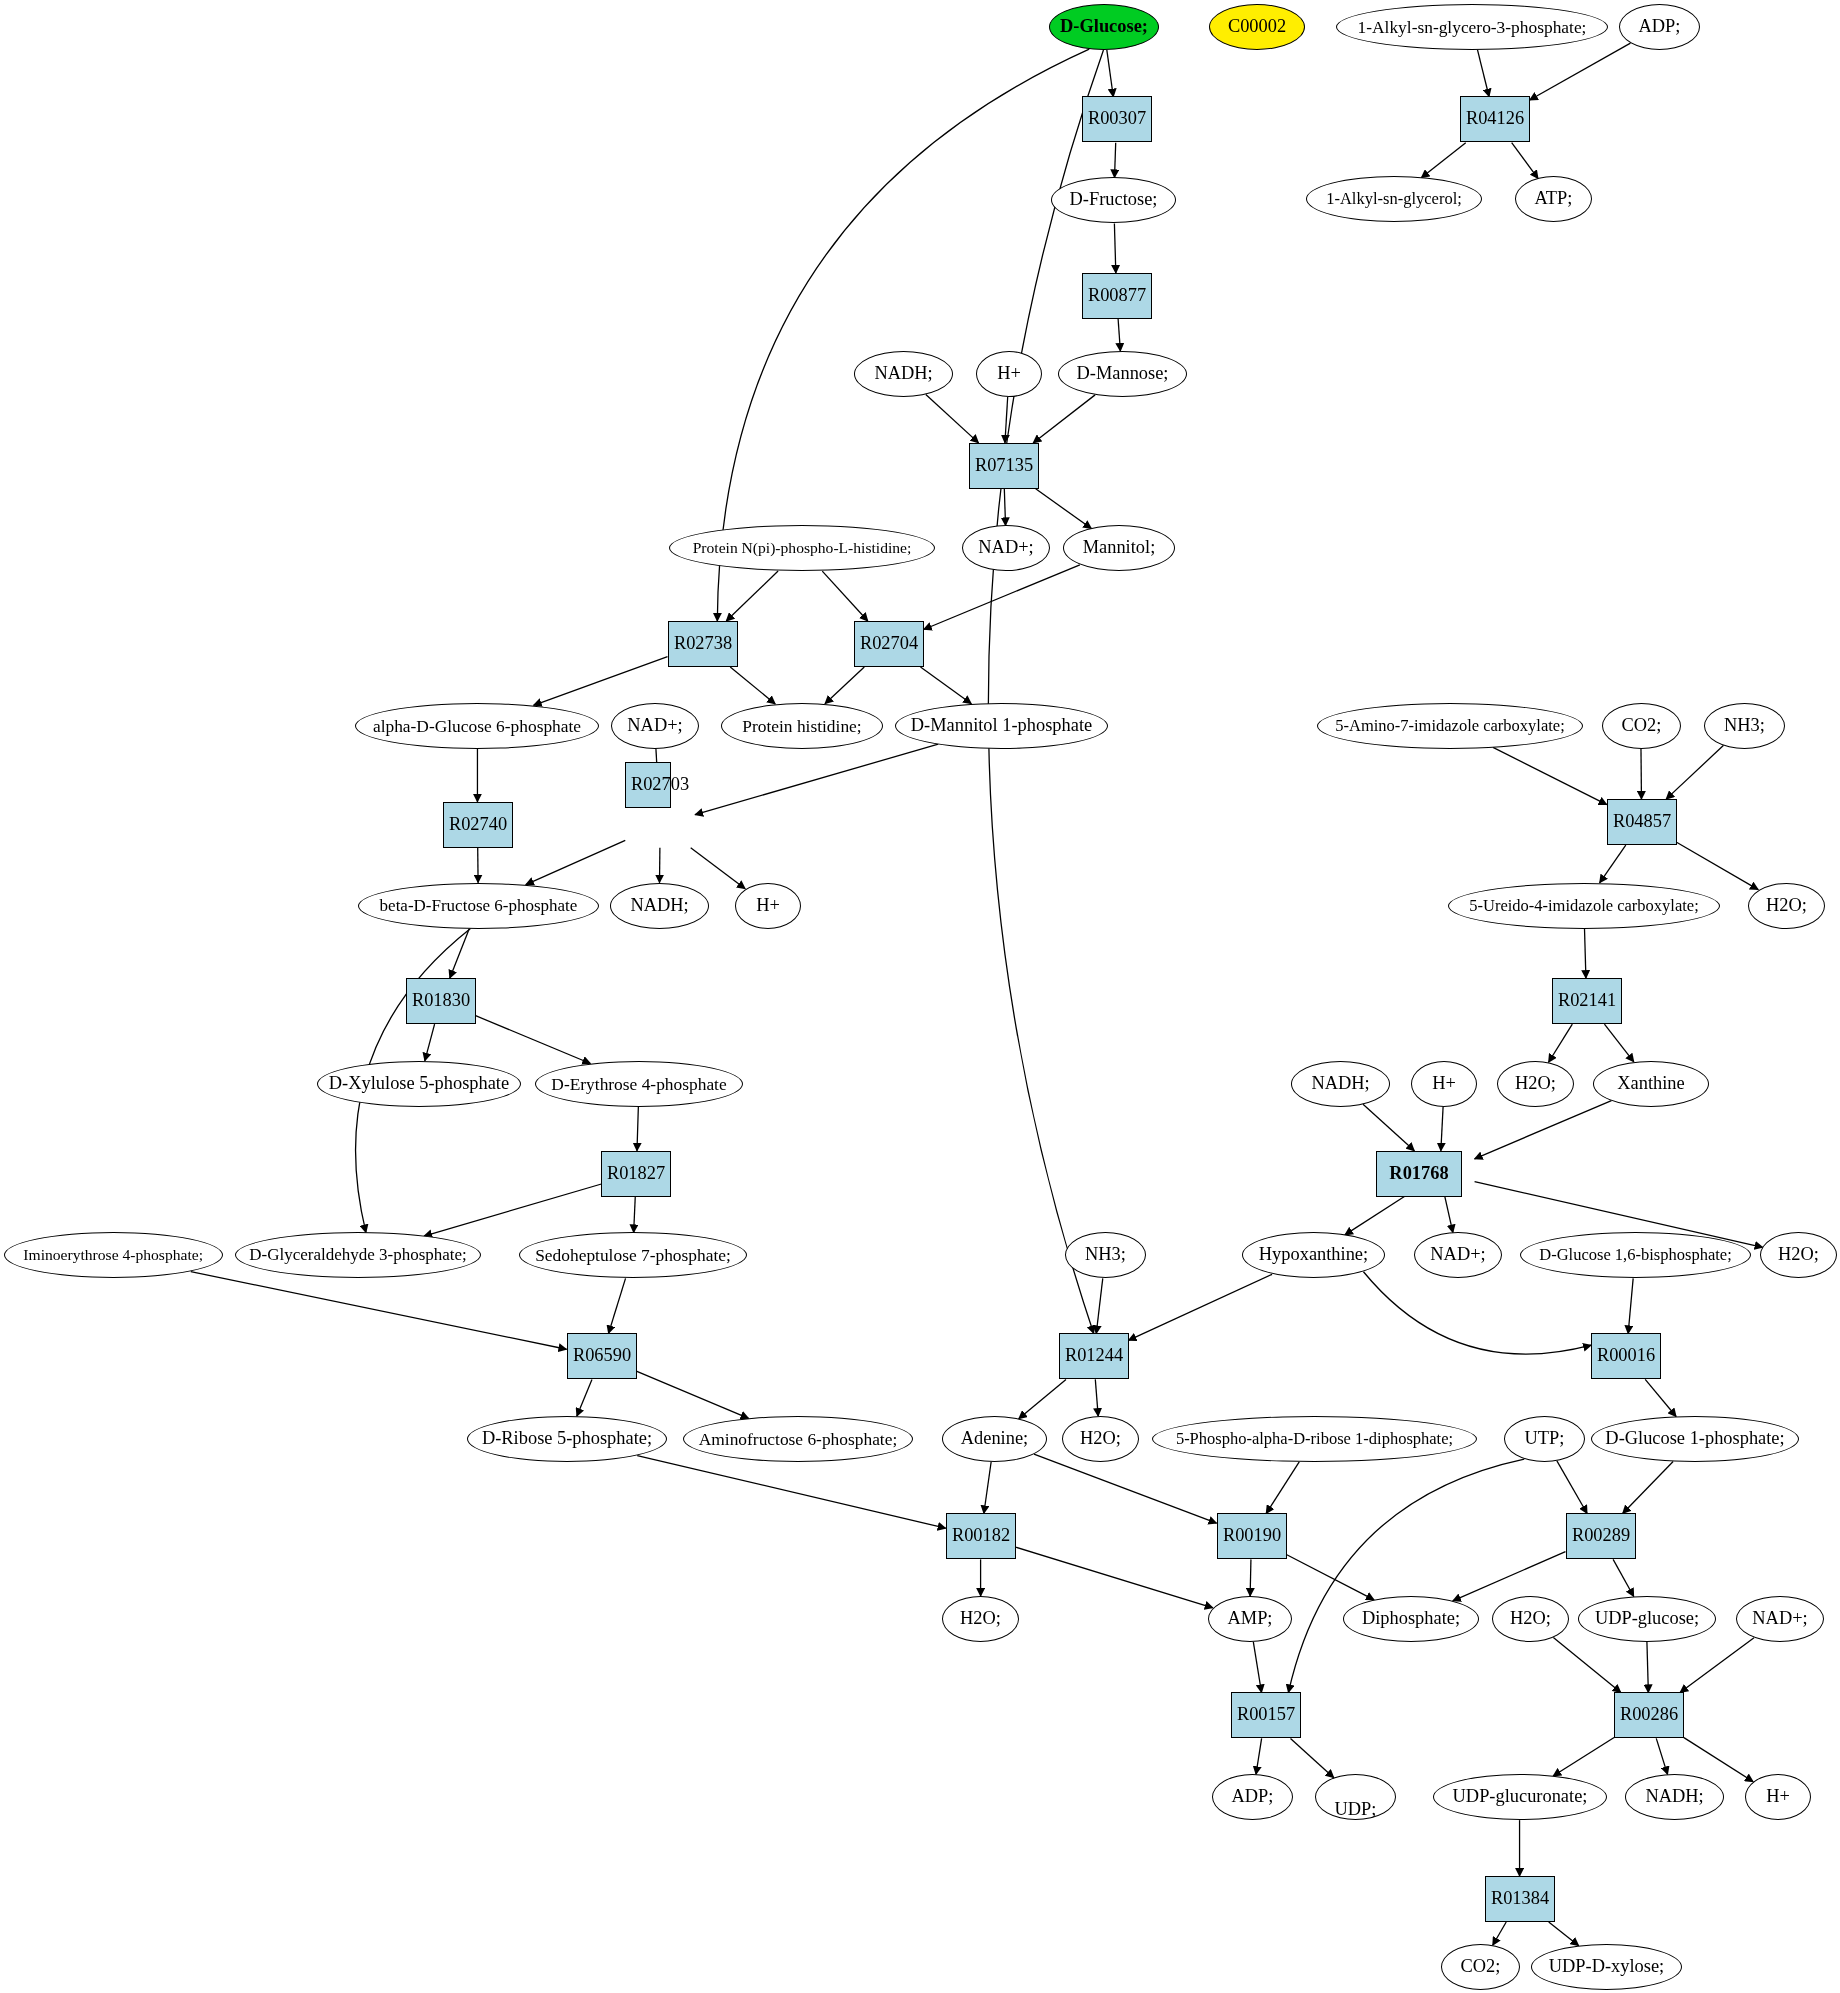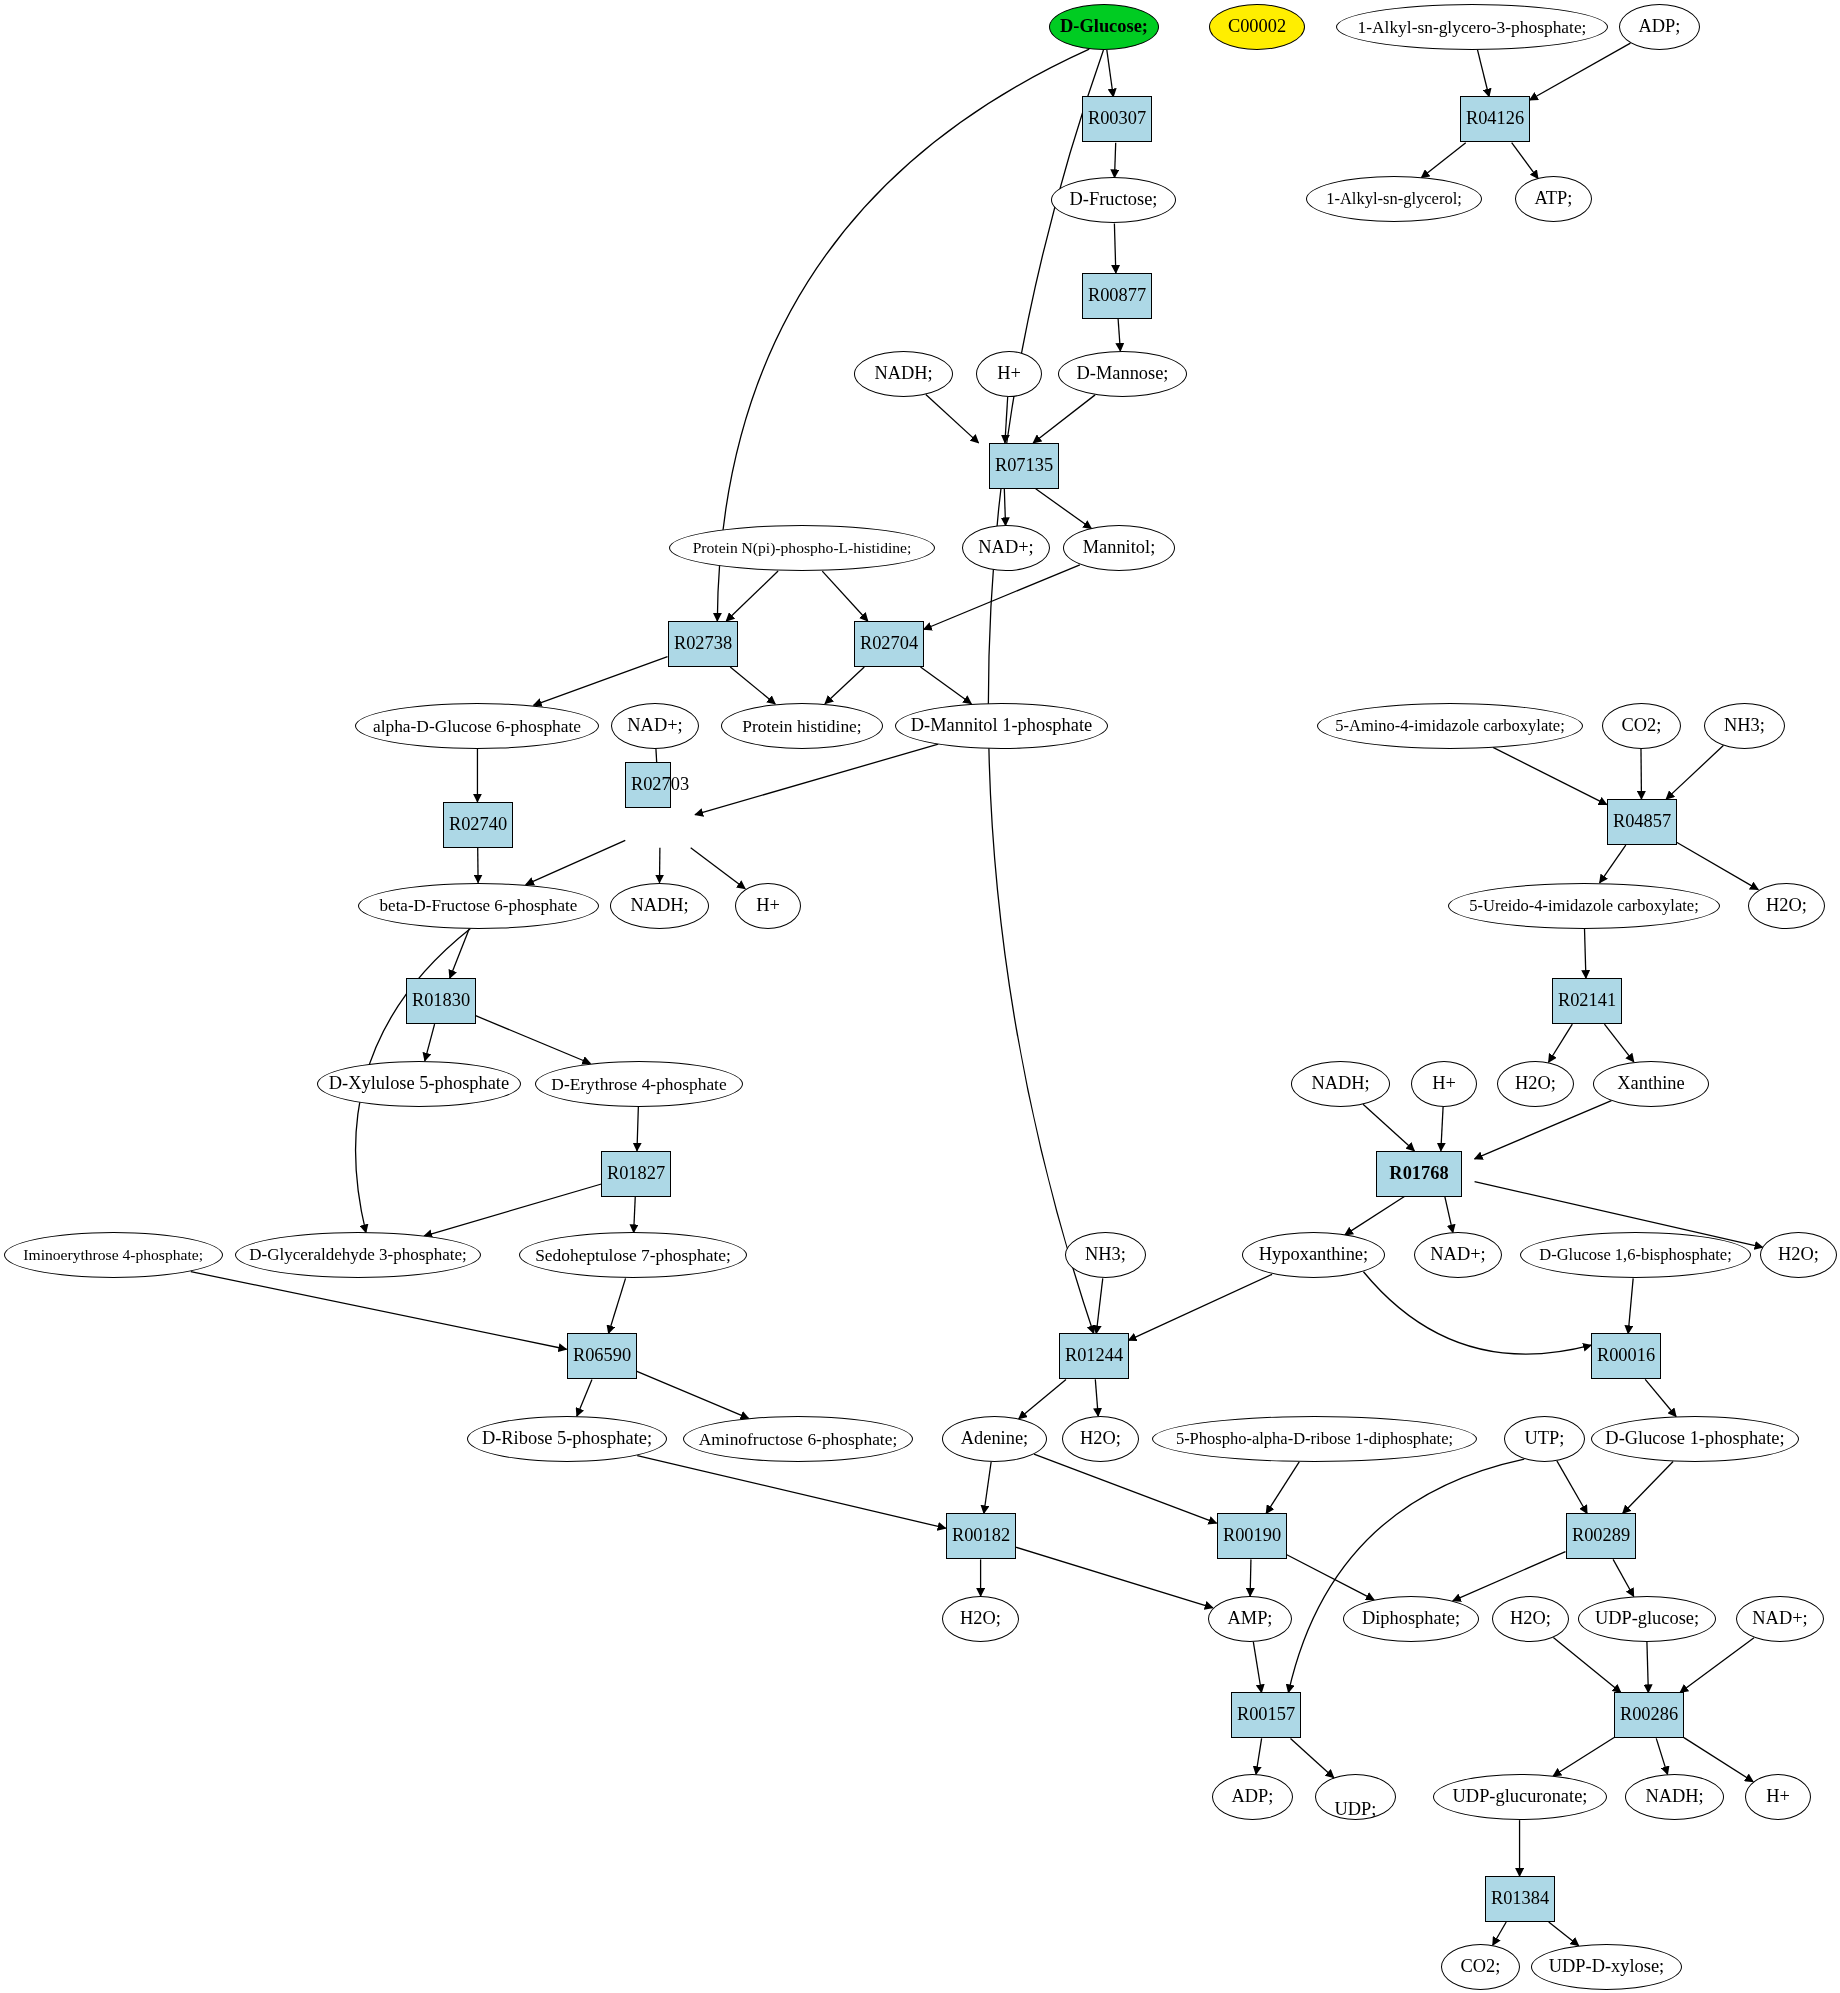--- a/index.html
+++ b/index.html
@@ -187,21 +187,21 @@
       </div>
       <div class="node compound" style="left: 854px; top: 351px; width: 99px; height: 46px;">
         <span>NADH;</span>
       </div>
       <div class="node compound" style="left: 976px; top: 351px; width: 66px; height: 46px;">
         <span>H+</span>
       </div>
       <div class="node compound" style="left: 1058px; top: 351px; width: 129px; height: 46px;">
         <span>D-Mannose;</span>
       </div>
-      <div class="node reaction" style="left: 969px; top: 443px; width: 70px; height: 46px; margin-left: 20px;">
+      <div class="node reaction" style="left: 969px; top: 443px; width: 70px; height: 46px;">
         <span>R07135</span>
       </div>
       <div class="node compound" style="left: 669px; top: 525px; width: 266px; height: 46px;">
         <span style="font-size: 15.6px;">Protein N(pi)-phospho-L-histidine;</span>
       </div>
       <div class="node compound" style="left: 962px; top: 525px; width: 88px; height: 46px;">
         <span>NAD+;</span>
       </div>
       <div class="node compound" style="left: 1063px; top: 525px; width: 112px; height: 46px;">
         <span>Mannitol;</span>
@@ -356,21 +356,21 @@
       <div class="node reaction" style="left: 1485px; top: 1876px; width: 70px; height: 46px;">
         <span>R01384</span>
       </div>
       <div class="node compound" style="left: 1441px; top: 1944px; width: 79px; height: 46px;">
         <span>CO2;</span>
       </div>
       <div class="node compound" style="left: 1531px; top: 1944px; width: 151px; height: 46px;">
         <span>UDP-D-xylose;</span>
       </div>
       <div class="node compound" style="left: 1317px; top: 703px; width: 266px; height: 46px;">
-        <span style="font-size: 16.5px;">5-Amino-4-imidazole carboxylate;</span>
+        <span style="font-size: 16.5px;">5-Amino-7-imidazole carboxylate;</span>
       </div>
       <div class="node compound" style="left: 1602px; top: 703px; width: 79px; height: 46px;">
         <span>CO2;</span>
       </div>
       <div class="node compound" style="left: 1704px; top: 703px; width: 81px; height: 46px;">
         <span>NH3;</span>
       </div>
       <div class="node reaction" style="left: 1607px; top: 799px; width: 70px; height: 46px;">
         <span>R04857</span>
       </div>

